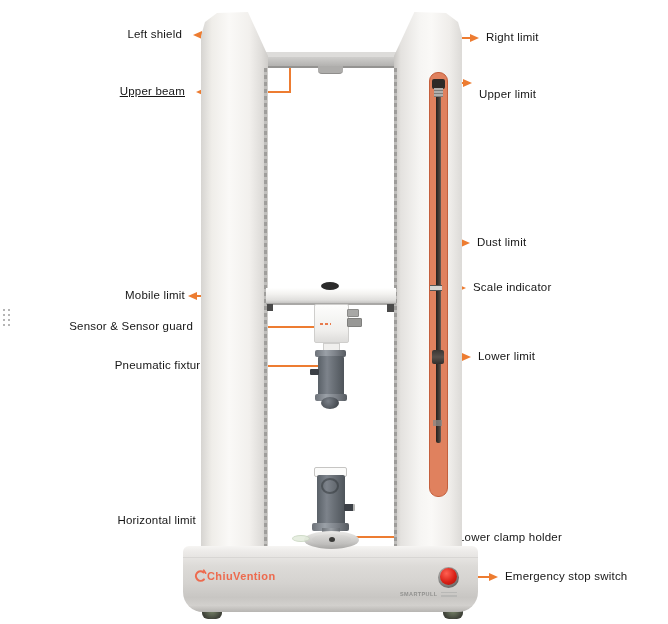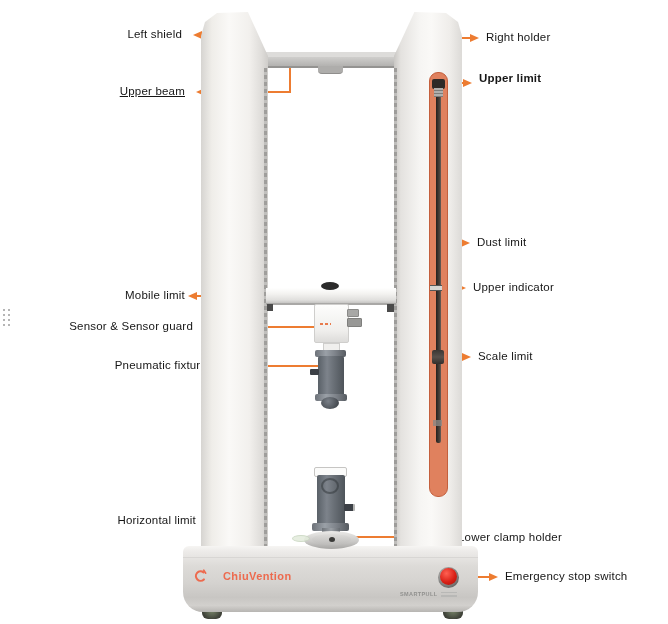--- a/index.html
+++ b/index.html
@@ -71,21 +71,21 @@
     background:#e3ecdc;border:1px solid #c9d6c0;opacity:.85;box-sizing:border-box;}
   .base{left:183px;top:546px;width:295px;height:66px;z-index:3;border-radius:6px 6px 20px 20px;
     background:linear-gradient(180deg,#f6f5f3 0%,#edebE9 8%,#dddbd8 30%,#d5d3d0 55%,#c8c6c3 78%,#d2d0cd 90%,#b7b5b2 100%);}
   .base-edge{left:183px;top:557px;width:295px;height:1px;background:rgba(0,0,0,.06);z-index:3;}
   .foot{width:20px;height:13px;z-index:2;border-radius:0 0 6px 6px;
     background:radial-gradient(circle at 50% 30%,#7d8a6d,#3f4239 70%);}
   .estop-base{left:438px;top:567px;width:21px;height:21px;border-radius:50%;z-index:5;
     background:radial-gradient(circle at 40% 35%,#c9c9c7,#7e7e7c 60%,#454543);}
   .estop-btn{left:440px;top:568px;width:17px;height:17px;border-radius:50%;z-index:6;
     background:radial-gradient(circle at 38% 32%,#ff6152,var(--emergency-red) 55%,#a31008);}
-  .logo{left:192px;top:569px;z-index:6;display:flex;align-items:center;gap:16px;}
+  .logo{left:192px;top:569px;z-index:6;display:flex;align-items:center;gap:0;}
   .logo-text{color:var(--logo-orange);font-size:11px;font-weight:bold;letter-spacing:.4px;}
   .model{left:400px;top:591px;z-index:6;display:flex;align-items:center;gap:3px;}
   .model-text{font-size:5.5px;font-weight:bold;letter-spacing:.4px;color:#90908e;}
   .fineprint{display:flex;flex-direction:column;gap:2px;}
   .fineprint span{display:block;width:16px;height:1.5px;background:#b8b8b6;}
   .drag-handle{left:3px;top:309px;z-index:10;display:grid;grid-template-columns:repeat(2,2px);
     grid-auto-rows:2px;gap:3px;cursor:grab;}
   .drag-handle i{width:2px;height:2px;border-radius:50%;background:#9c9c9c;}
 </style>
 </head>
@@ -194,37 +194,37 @@
 
   <div class="lbl lbl-left" style="right:461px;top:359px;">Pneumatic fixture</div>
   <div class="ahead-l" style="left:213px;top:362px;"></div>
   <div class="aline" style="left:221px;top:365px;width:99px;"></div>
 
   <div class="lbl lbl-left" style="right:472px;top:514px;">Horizontal limit</div>
   <div class="ahead-l" style="left:205px;top:517px;"></div>
   <div class="aline" style="left:213px;top:520px;width:20px;"></div>
   <div class="avline" style="left:231px;top:520px;height:32px;"></div>
 
-  <div class="lbl" style="left:486px;top:31px;">Right holder</div>
+  <div class="lbl" style="left:486px;top:31px;">Right limit</div>
   <div class="aline" style="left:440px;top:37px;width:30px;"></div>
   <div class="ahead-r" style="left:470px;top:34px;"></div>
 
-  <div class="lbl" style="left:479px;top:72px;font-weight:bold;">Upper limit</div>
+  <div class="lbl" style="left:479px;top:88px;">Upper limit</div>
   <div class="aline" style="left:438px;top:82px;width:25px;"></div>
   <div class="ahead-r" style="left:463px;top:79px;"></div>
 
   <div class="lbl" style="left:477px;top:236px;">Dust limit</div>
   <div class="aline" style="left:396px;top:242px;width:65px;"></div>
   <div class="ahead-r" style="left:461px;top:239px;"></div>
 
-  <div class="lbl" style="left:473px;top:281px;">Upper indicator</div>
+  <div class="lbl" style="left:473px;top:281px;">Scale indicator</div>
   <div class="aline" style="left:441px;top:287px;width:16px;"></div>
   <div class="ahead-r" style="left:457px;top:284px;"></div>
 
-  <div class="lbl" style="left:478px;top:350px;">Scale limit</div>
+  <div class="lbl" style="left:478px;top:350px;">Lower limit</div>
   <div class="aline" style="left:438px;top:356px;width:24px;"></div>
   <div class="ahead-r" style="left:462px;top:353px;"></div>
 
   <div class="lbl" style="left:458px;top:531px;">Lower clamp holder</div>
   <div class="aline" style="left:337px;top:536px;width:104px;"></div>
   <div class="ahead-r" style="left:441px;top:533px;"></div>
 
   <div class="lbl" style="left:505px;top:570px;">Emergency stop switch</div>
   <div class="aline" style="left:458px;top:576px;width:31px;"></div>
   <div class="ahead-r" style="left:489px;top:573px;"></div>

